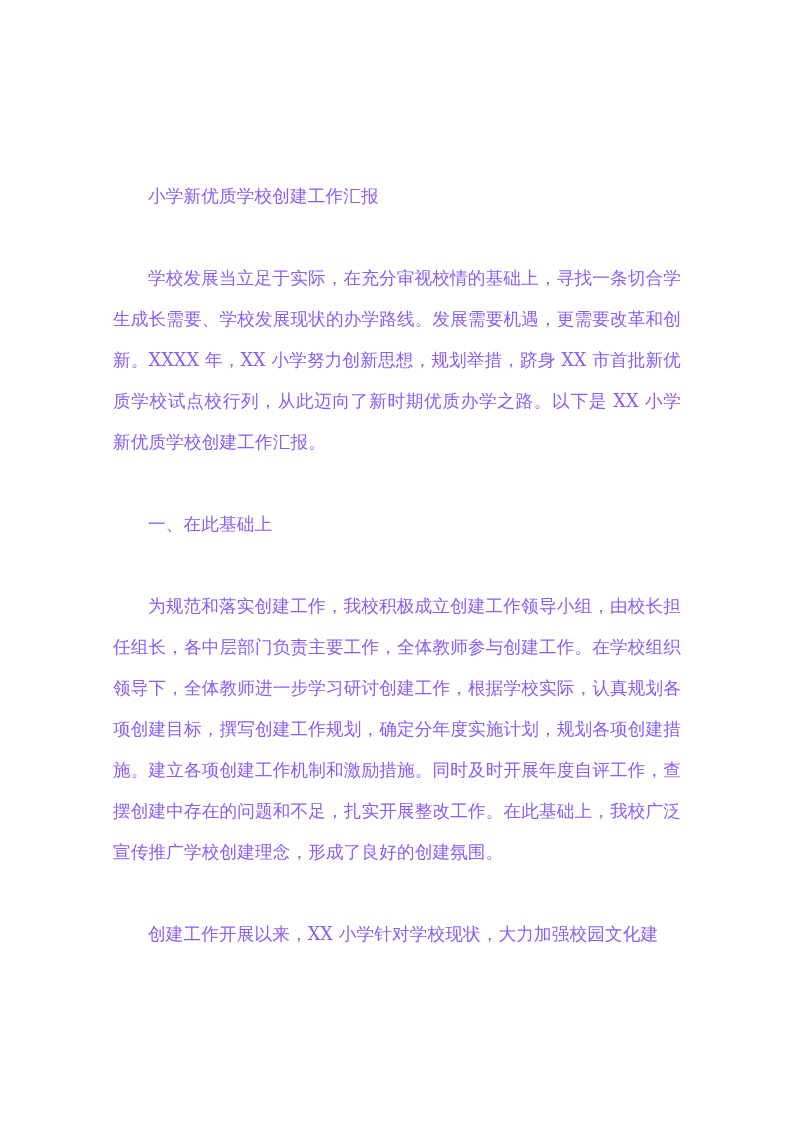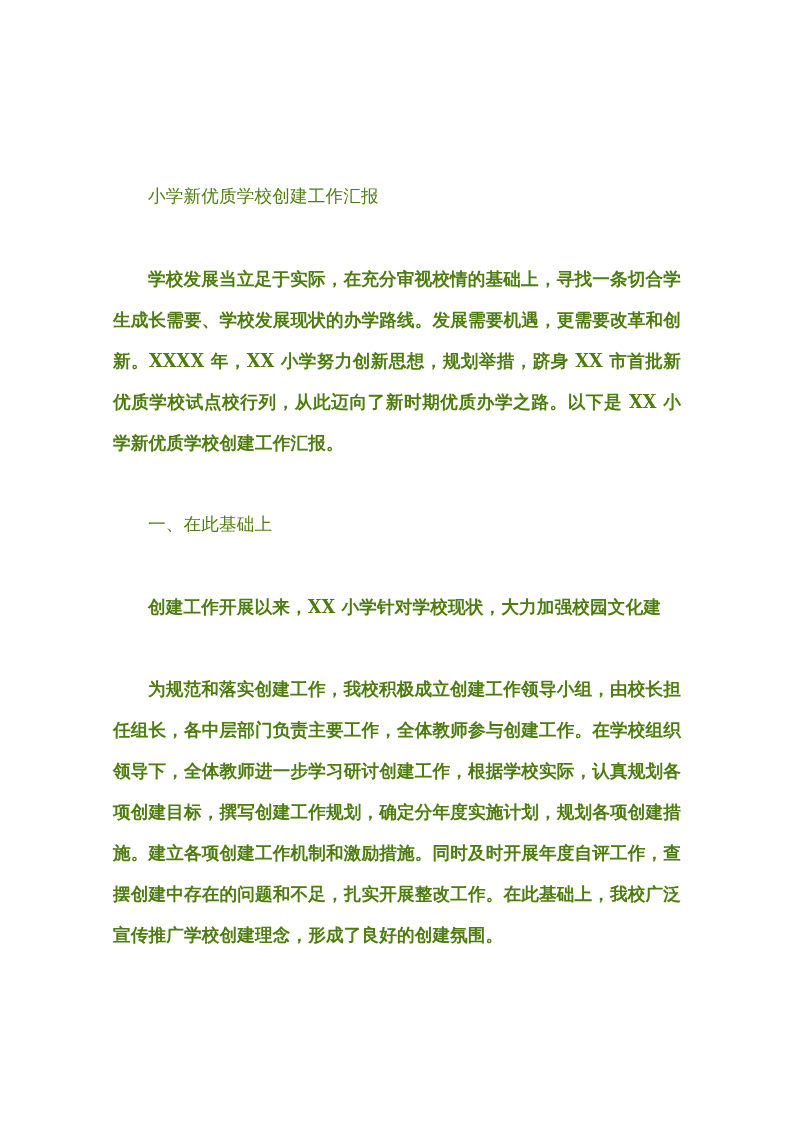--- a/index.html
+++ b/index.html
@@ -31,21 +31,21 @@
     top: 176px;
     width: 568px;
   }
 
   
   .doc-title,
   .doc-heading,
   .doc-para {
     font-size: 17.6px;
     line-height: 41px;
-    color: #4d7c0f;
+    color: #8b5cf6;
     letter-spacing: 0.15px;
     margin: 0;
     text-align: justify;
     text-justify: inter-ideograph;
     word-break: break-all;
     font-weight: 400;
   }
 
   .doc-title {
     text-indent: 35px;
@@ -53,37 +53,36 @@
   }
 
   .doc-heading {
     text-indent: 35px;
     margin-bottom: 41px;
   }
 
   .doc-para {
     text-indent: 35px;
     margin-bottom: 41px;
-    font-weight: bold;
   }
 
   .doc-para:last-child {
     margin-bottom: 0;
   }
 </style>
 </head>
 <body>
 
 <div class="page">
   <div class="doc-body">
 
     <p class="doc-title">小学新优质学校创建工作汇报</p>
 
     <p class="doc-para">学校发展当立足于实际，在充分审视校情的基础上，寻找一条切合学生成长需要、学校发展现状的办学路线。发展需要机遇，更需要改革和创新。XXXX 年，XX 小学努力创新思想，规划举措，跻身 XX 市首批新优质学校试点校行列，从此迈向了新时期优质办学之路。以下是 XX 小学新优质学校创建工作汇报。</p>
 
     <p class="doc-heading">一、在此基础上</p>
 
+    <p class="doc-para">为规范和落实创建工作，我校积极成立创建工作领导小组，由校长担任组长，各中层部门负责主要工作，全体教师参与创建工作。在学校组织领导下，全体教师进一步学习研讨创建工作，根据学校实际，认真规划各项创建目标，撰写创建工作规划，确定分年度实施计划，规划各项创建措施。建立各项创建工作机制和激励措施。同时及时开展年度自评工作，查摆创建中存在的问题和不足，扎实开展整改工作。在此基础上，我校广泛宣传推广学校创建理念，形成了良好的创建氛围。</p>
+
     <p class="doc-para">创建工作开展以来，XX 小学针对学校现状，大力加强校园文化建</p>
-
-    <p class="doc-para">为规范和落实创建工作，我校积极成立创建工作领导小组，由校长担任组长，各中层部门负责主要工作，全体教师参与创建工作。在学校组织领导下，全体教师进一步学习研讨创建工作，根据学校实际，认真规划各项创建目标，撰写创建工作规划，确定分年度实施计划，规划各项创建措施。建立各项创建工作机制和激励措施。同时及时开展年度自评工作，查摆创建中存在的问题和不足，扎实开展整改工作。在此基础上，我校广泛宣传推广学校创建理念，形成了良好的创建氛围。</p>
 
   </div>
 </div>
 
 </body></html>

